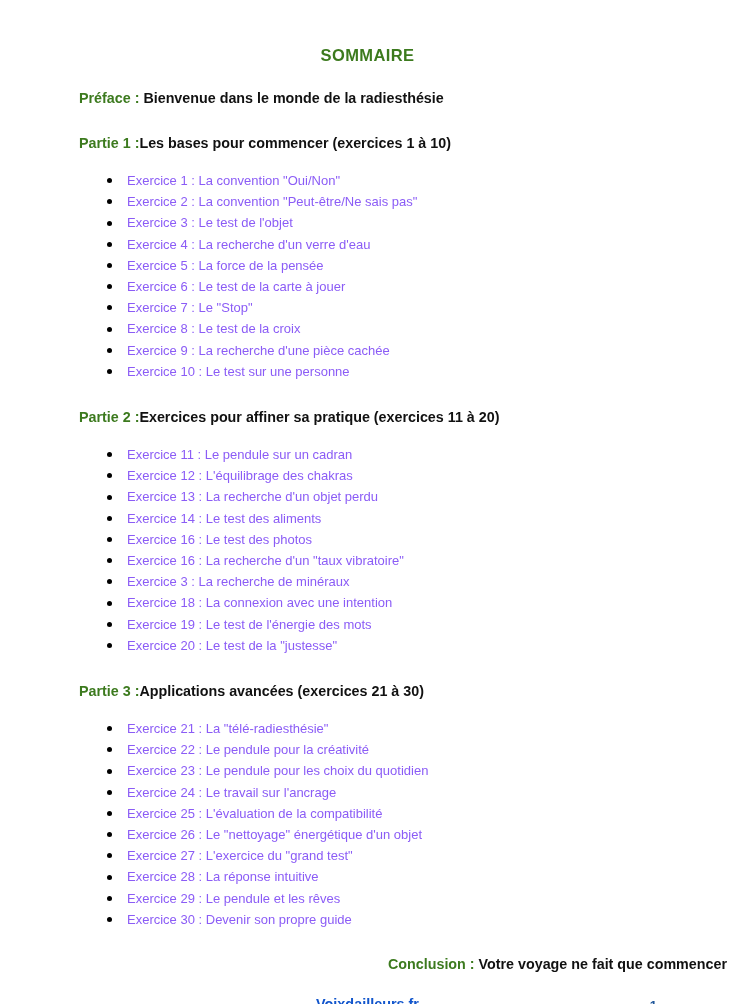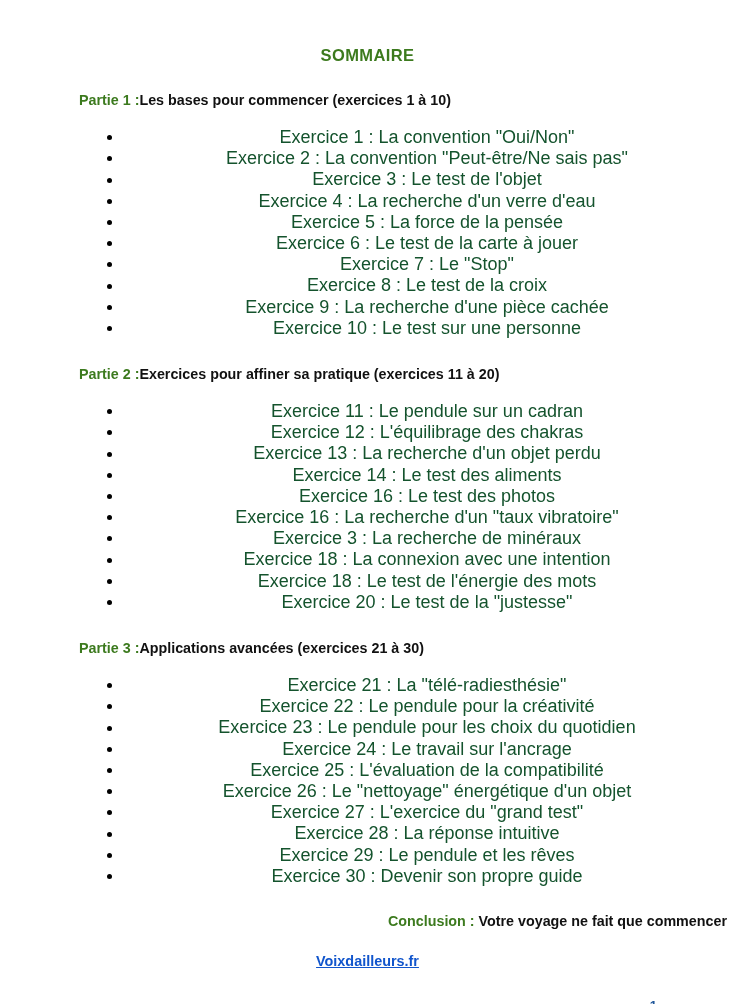--- a/index.html
+++ b/index.html
@@ -62,25 +62,24 @@
   
   ul.exercise-list {
     list-style: none;
     margin: 0;
     padding: 0;
     margin-top: 17px;
   }
   ul.exercise-list li {
     position: relative;
     padding-left: 119px;
-    font-size: 18px;
+    font-size: 13px;
     line-height: 21.2px;
-    color: #14532d;
+    color: #8b5cf6;
     white-space: nowrap;
-    text-align: center;
   }
   ul.exercise-list li .bullet {
     position: absolute;
     left: 99px;
     top: 50%;
     width: 5px;
     height: 5px;
     margin-top: -2.5px;
     background: #000000;
     border-radius: 50%;
@@ -112,20 +111,24 @@
     line-height: 14px;
   }
 </style>
 </head>
 <body>
 
 <div class="page">
 
   <h1 class="doc-title">SOMMAIRE</h1>
 
+  <div class="section-heading heading-preface">
+    <span class="label">Préface :</span>
+    <span class="title-text">Bienvenue dans le monde de la radiesthésie</span>
+  </div>
 
   <div id="parts-container">
       <div class="section-heading heading-partie"><span class="label">Partie 1 :</span><span class="title-text">Les bases pour commencer (exercices 1 à 10)</span></div>
       <ul class="exercise-list">
         <li><span class="bullet"></span><span>Exercice 1 : La convention "Oui/Non"</span></li>
         <li><span class="bullet"></span><span>Exercice 2 : La convention "Peut-être/Ne sais pas"</span></li>
         <li><span class="bullet"></span><span>Exercice 3 : Le test de l'objet</span></li>
         <li><span class="bullet"></span><span>Exercice 4 : La recherche d'un verre d'eau</span></li>
         <li><span class="bullet"></span><span>Exercice 5 : La force de la pensée</span></li>
         <li><span class="bullet"></span><span>Exercice 6 : Le test de la carte à jouer</span></li>
@@ -137,21 +140,21 @@
       <div class="section-heading heading-partie"><span class="label">Partie 2 :</span><span class="title-text">Exercices pour affiner sa pratique (exercices 11 à 20)</span></div>
       <ul class="exercise-list">
         <li><span class="bullet"></span><span>Exercice 11 : Le pendule sur un cadran</span></li>
         <li><span class="bullet"></span><span>Exercice 12 : L'équilibrage des chakras</span></li>
         <li><span class="bullet"></span><span>Exercice 13 : La recherche d'un objet perdu</span></li>
         <li><span class="bullet"></span><span>Exercice 14 : Le test des aliments</span></li>
         <li><span class="bullet"></span><span>Exercice 16 : Le test des photos</span></li>
         <li><span class="bullet"></span><span>Exercice 16 : La recherche d'un "taux vibratoire"</span></li>
         <li><span class="bullet"></span><span>Exercice 3 : La recherche de minéraux</span></li>
         <li><span class="bullet"></span><span>Exercice 18 : La connexion avec une intention</span></li>
-        <li><span class="bullet"></span><span>Exercice 18 : Le test de l'énergie des mots</span></li>
+        <li><span class="bullet"></span><span>Exercice 19 : Le test de l'énergie des mots</span></li>
         <li><span class="bullet"></span><span>Exercice 20 : Le test de la "justesse"</span></li>
       </ul>
       <div class="section-heading heading-partie"><span class="label">Partie 3 :</span><span class="title-text">Applications avancées (exercices 21 à 30)</span></div>
       <ul class="exercise-list">
         <li><span class="bullet"></span><span>Exercice 21 : La "télé-radiesthésie"</span></li>
         <li><span class="bullet"></span><span>Exercice 22 : Le pendule pour la créativité</span></li>
         <li><span class="bullet"></span><span>Exercice 23 : Le pendule pour les choix du quotidien</span></li>
         <li><span class="bullet"></span><span>Exercice 24 : Le travail sur l'ancrage</span></li>
         <li><span class="bullet"></span><span>Exercice 25 : L'évaluation de la compatibilité</span></li>
         <li><span class="bullet"></span><span>Exercice 26 : Le "nettoyage" énergétique d'un objet</span></li>

